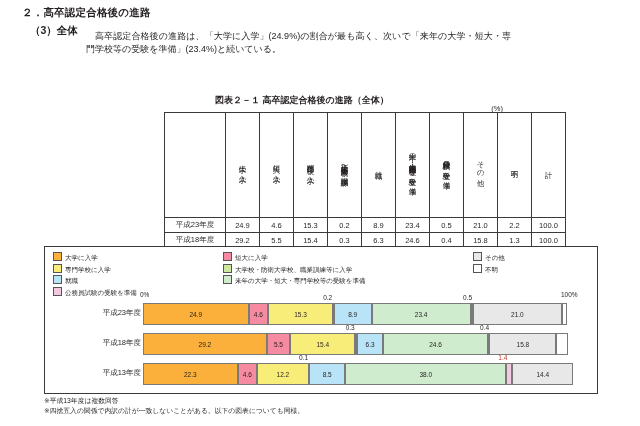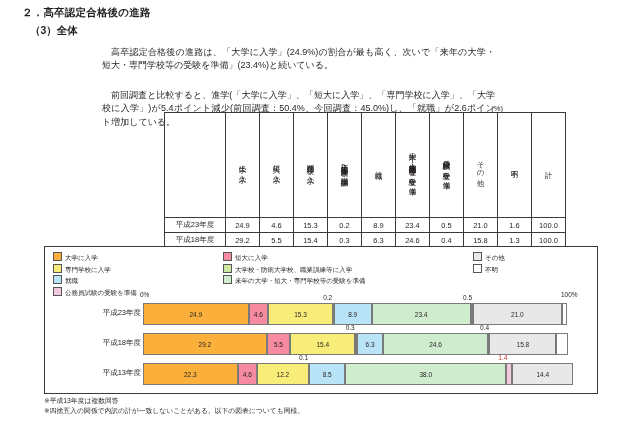--- a/index.html
+++ b/index.html
@@ -11,21 +11,21 @@
     overflow:hidden;
   }
   .page{position:relative;width:640px;height:426px;}
 
   
   .h-sec{position:absolute;left:22px;top:6px;font-size:10.5px;font-weight:bold;letter-spacing:.2px;}
   .h-sub{position:absolute;left:30px;top:24px;font-size:10.5px;font-weight:bold;}
 
   
   .para{position:absolute;left:86px;top:30px;width:425px;font-size:9px;line-height:13.4px;text-align:justify;}
-  .para p{margin:16px;}
+  .para p{margin:0;}
   .para p.indent{text-indent:9px;}
 
   
   .tbl-title{position:absolute;left:215px;top:94px;font-size:9px;font-weight:bold;}
   .unit{position:absolute;right:137px;top:104px;font-size:7.5px;}
 
   .tbl{position:absolute;left:164px;top:112px;border-collapse:collapse;font-size:7.5px;}
   .tbl td,.tbl th{border:1px solid #3a3a3a;padding:0;text-align:center;vertical-align:middle;font-weight:normal;}
   .tbl .hdr{height:104px;width:33px;}
   .tbl .hdr .v{
@@ -70,23 +70,23 @@
 </head>
 <body>
 
 <div class="page">
 
   <div class="h-sec">２．高卒認定合格後の進路</div>
   <div class="h-sub">（3）全体</div>
 
   <div class="para">
     <p class="indent">高卒認定合格後の進路は、「大学に入学」(24.9%)の割合が最も高く、次いで「来年の大学・短大・専門学校等の受験を準備」(23.4%)と続いている。</p>
-    <p class="indent">前回調査と比較すると、進学(「大学に入学」、「短大に入学」、「専門学校に入学」、「大学校に入学」)が5.4ポイント減少(前回調査：50.4%、今回調査：45.0%)し、「就職」が2.6ポイント増加している。</p>
   </div>
 
+  <div class="tbl-title">図表２－１ 高卒認定合格後の進路（全体）</div>
   <div class="unit">(%)</div>
 
   <table class="tbl">
     <tbody>
         <tr>
       <td class="corner hdr"></td>
       <td class="hdr">
             <div class="v">大学に入学</div>
           </td>
       <td class="hdr">
@@ -120,21 +120,21 @@
     <tr>
       <td class="rowlab">平成23年度</td>
       <td class="num">24.9</td>
       <td class="num">4.6</td>
       <td class="num">15.3</td>
       <td class="num">0.2</td>
       <td class="num">8.9</td>
       <td class="num">23.4</td>
       <td class="num">0.5</td>
       <td class="num">21.0</td>
-      <td class="num">1.6</td>
+      <td class="num">2.2</td>
       <td class="num">100.0</td>
     </tr>
     <tr>
       <td class="rowlab">平成18年度</td>
       <td class="num">29.2</td>
       <td class="num">5.5</td>
       <td class="num">15.4</td>
       <td class="num">0.3</td>
       <td class="num">6.3</td>
       <td class="num">24.6</td>

